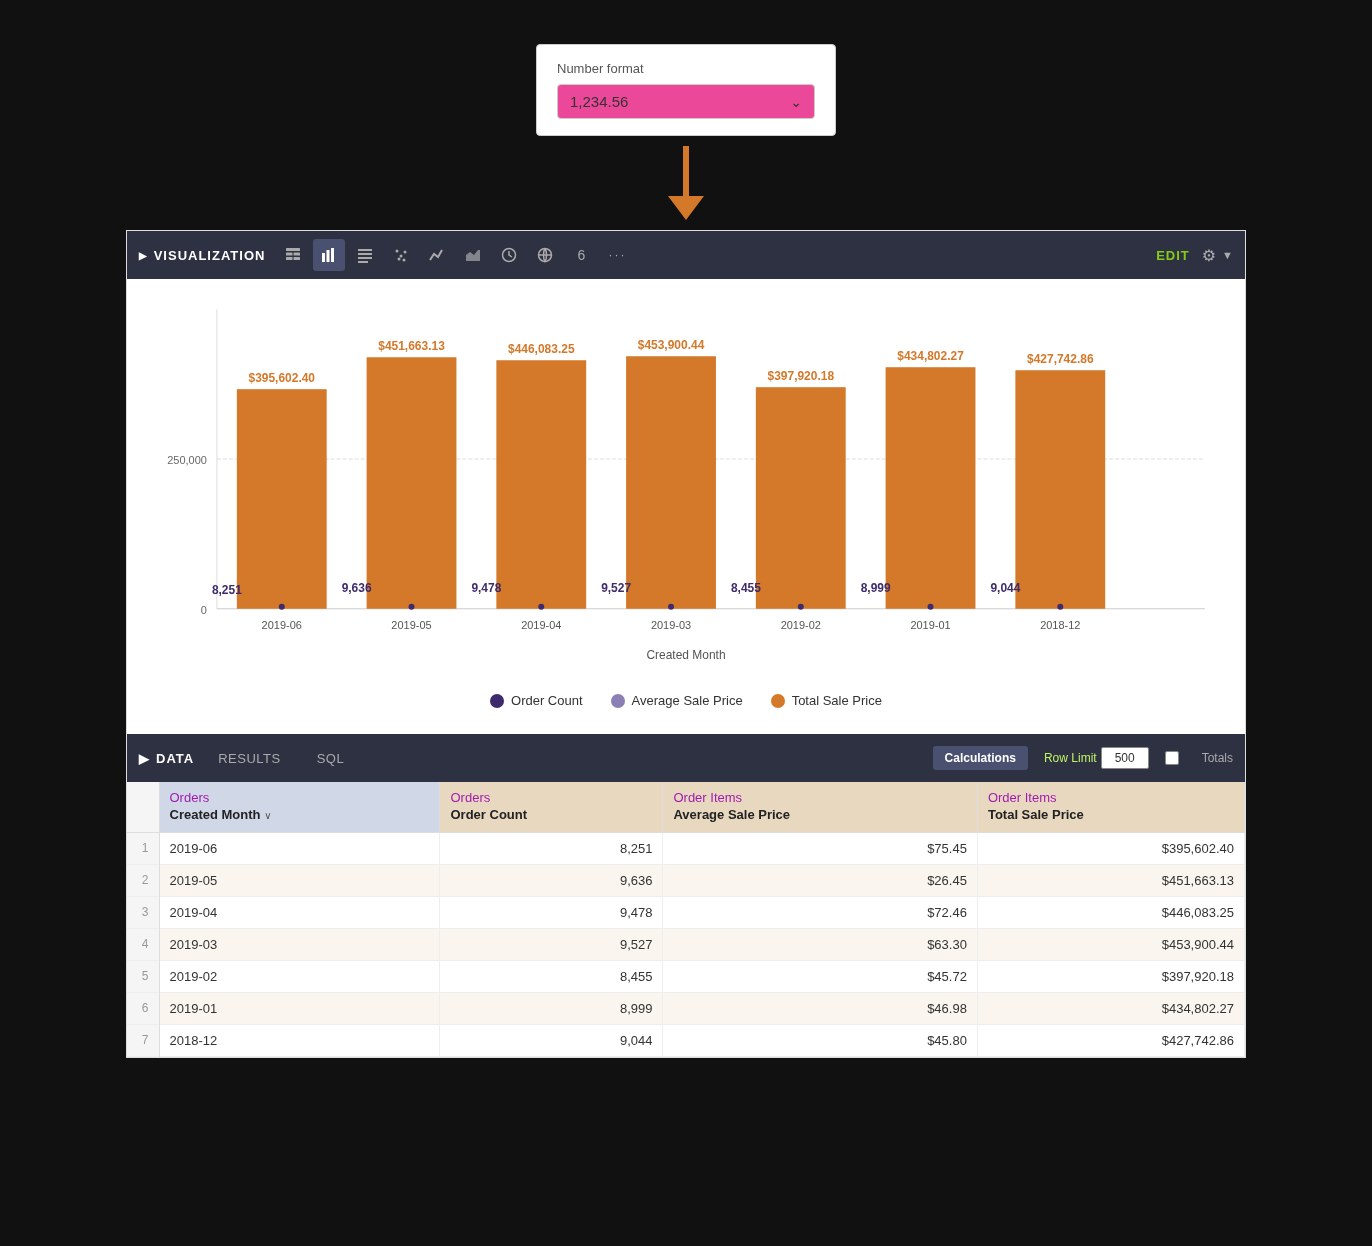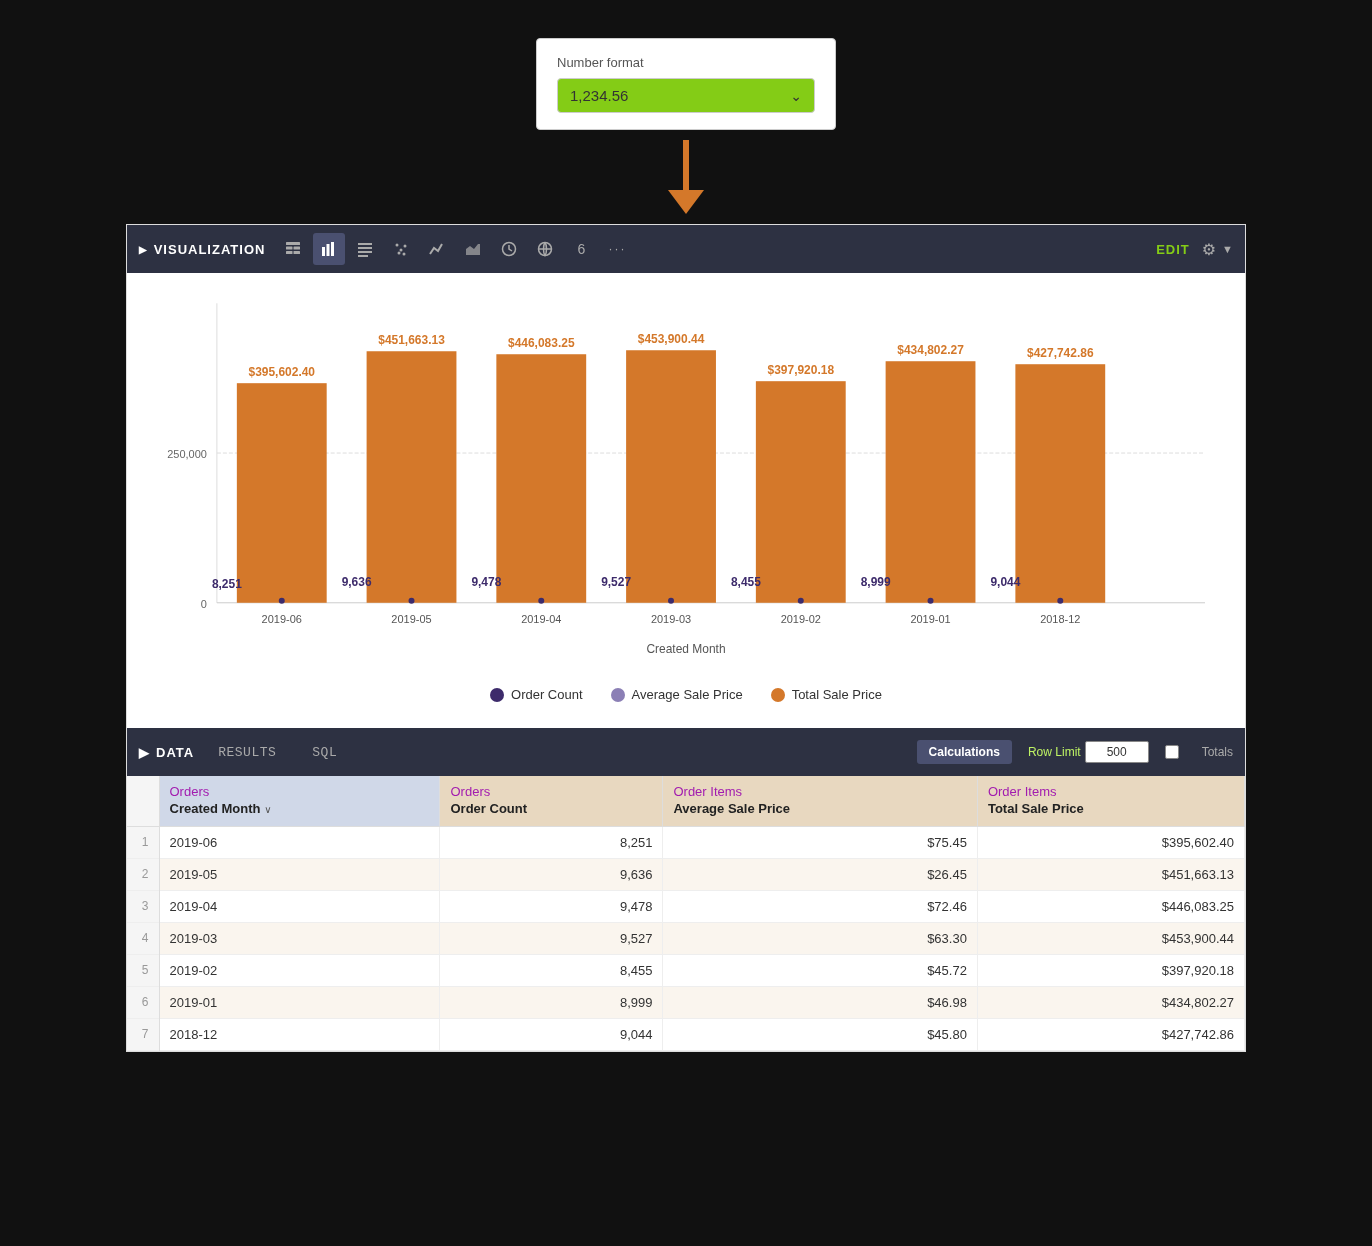--- a/index.html
+++ b/index.html
@@ -15,38 +15,38 @@
     }
 
     
     .number-format-panel {
       background: #fff;
       border: 1px solid #ccc;
       border-radius: 4px;
       padding: 16px 20px;
       width: 300px;
       margin-bottom: 0;
-      margin-top: 18px;
+      margin-top: 24px;
     }
     .number-format-label {
       font-size: 13px;
       color: #555;
       margin-bottom: 8px;
     }
     .number-format-select {
       display: flex;
       align-items: center;
       justify-content: space-between;
       border: 1px solid #ccc;
       border-radius: 4px;
       padding: 8px 12px;
       font-size: 15px;
       color: #333;
       cursor: pointer;
-      background: #84cc16;
+      background: #ec4899;
     }
     .chevron-down {
       font-size: 14px;
       color: #333;
     }
 
     
     .arrow-container {
       display: flex;
       flex-direction: column;
@@ -180,21 +180,20 @@
       align-items: center;
       gap: 6px;
     }
     .data-tab {
       padding: 6px 16px;
       font-size: 13px;
       cursor: pointer;
       border-radius: 3px;
       color: #aaa;
       letter-spacing: 0.5px;
-      font-family: Liberation Mono, monospace;
     }
     .data-spacer { flex: 1; }
     .calculations-btn {
       background: #4a5070;
       color: #fff;
       font-size: 12px;
       font-weight: 600;
       padding: 5px 12px;
       border-radius: 3px;
       cursor: pointer;
@@ -202,21 +201,21 @@
     .row-limit-label {
       color: #bef264;
       font-size: 12px;
       margin-left: 12px;
     }
     .row-limit-input {
       background: #fff;
       color: #333;
       border: 1px solid #888;
       border-radius: 2px;
-      width: 64px;
+      width: 48px;
       padding: 3px 5px;
       font-size: 12px;
       text-align: center;
     }
     .totals-label {
       color: #aaa;
       font-size: 12px;
       margin-left: 12px;
       display: flex;
       align-items: center;

